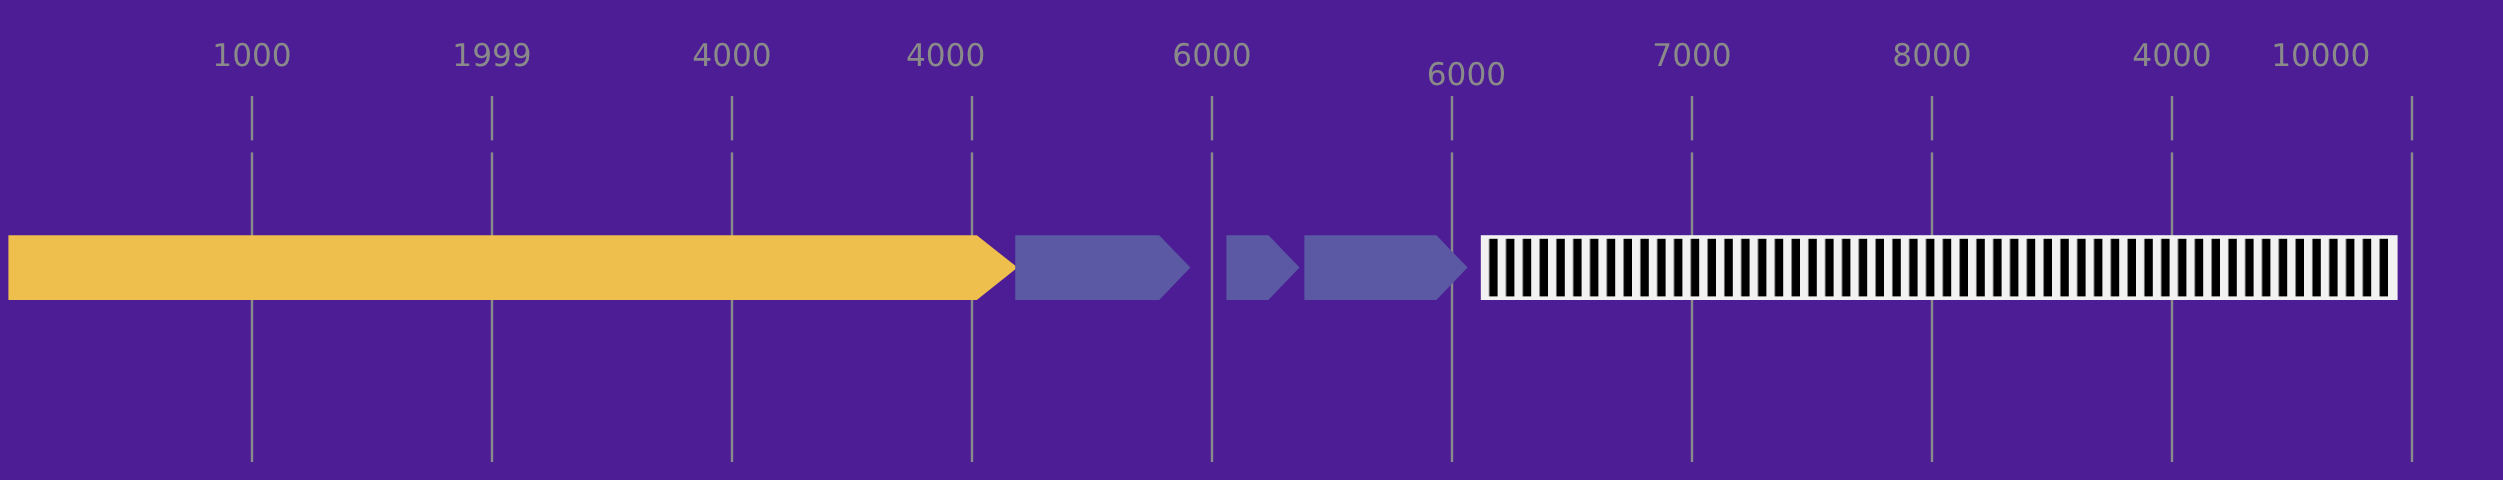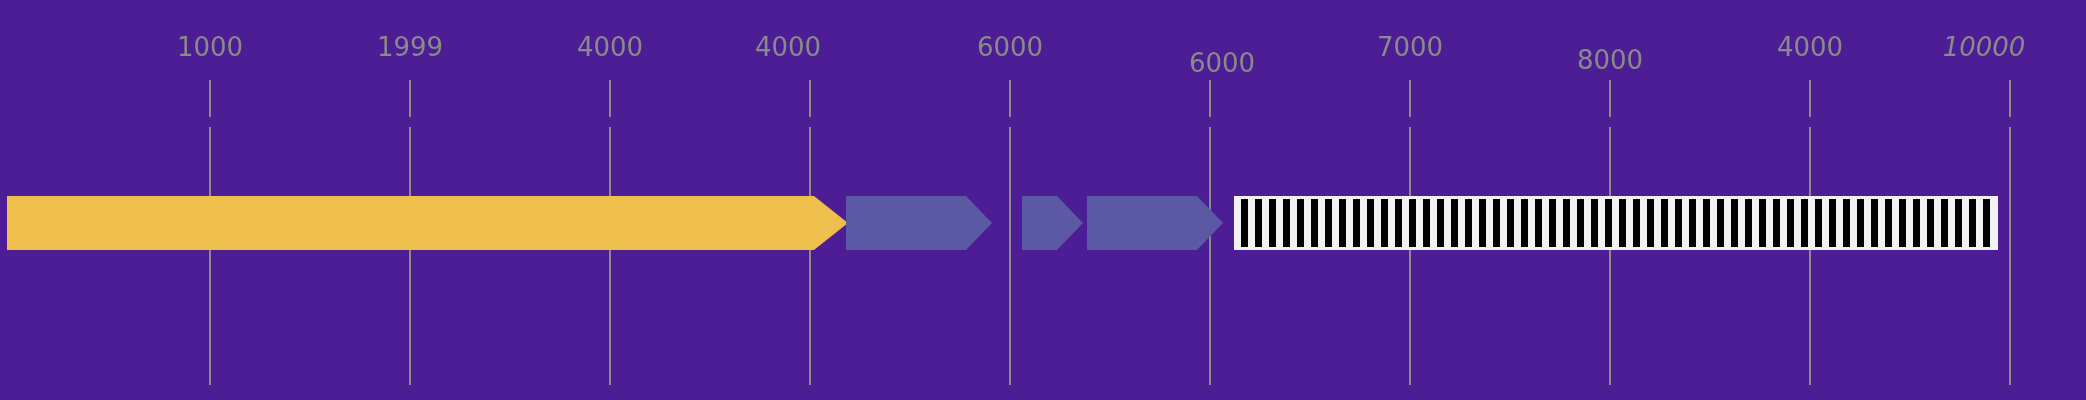--- a/index.html
+++ b/index.html
@@ -44,23 +44,23 @@
       <div class="gridline" style="left: 2009px; top: 127px; height: 258px; background: rgb(138, 138, 138);"></div>
     </div>
   <div id="ticklabels-layer">
       <div class="tick-label" style="left: 210px; top: 32px;">1000</div>
       <div class="tick-label" style="left: 410px; top: 32px;">1999</div>
       <div class="tick-label" style="left: 610px; top: 32px;">4000</div>
       <div class="tick-label" style="left: 788px; top: 32px;">4000</div>
       <div class="tick-label" style="left: 1010px; top: 32px;">6000</div>
       <div class="tick-label" style="left: 1210px; top: 48px; margin-left: 12px;">6000</div>
       <div class="tick-label" style="left: 1410px; top: 32px;">7000</div>
-      <div class="tick-label" style="left: 1610px; top: 32px; margin-top: 13px;">8000</div>
+      <div class="tick-label" style="left: 1610px; top: 32px;">8000</div>
       <div class="tick-label" style="left: 1810px; top: 32px;">4000</div>
-      <div class="tick-label" style="left: 1984px; top: 32px; font-style: italic;">10000</div>
+      <div class="tick-label" style="left: 1934px; top: 32px;">10000</div>
     </div>
   <div id="features-layer">
       <div class="feature" style="left: 7px; top: 196px; width: 841px; height: 54px;">
         <svg width="841" height="54" viewBox="0 0 841 54">
           <path d="M0,0 L807,0 L841,27 L807,54 L0,54 Z" fill="#EFBF4E"></path>
         </svg>
       </div>
       <div class="feature" style="left: 846px; top: 196px; width: 146px; height: 54px;">
         <svg width="146" height="54" viewBox="0 0 146 54">
           <path d="M0,0 L120,0 L146,27 L120,54 L0,54 Z" fill="#5B58A4"></path>

